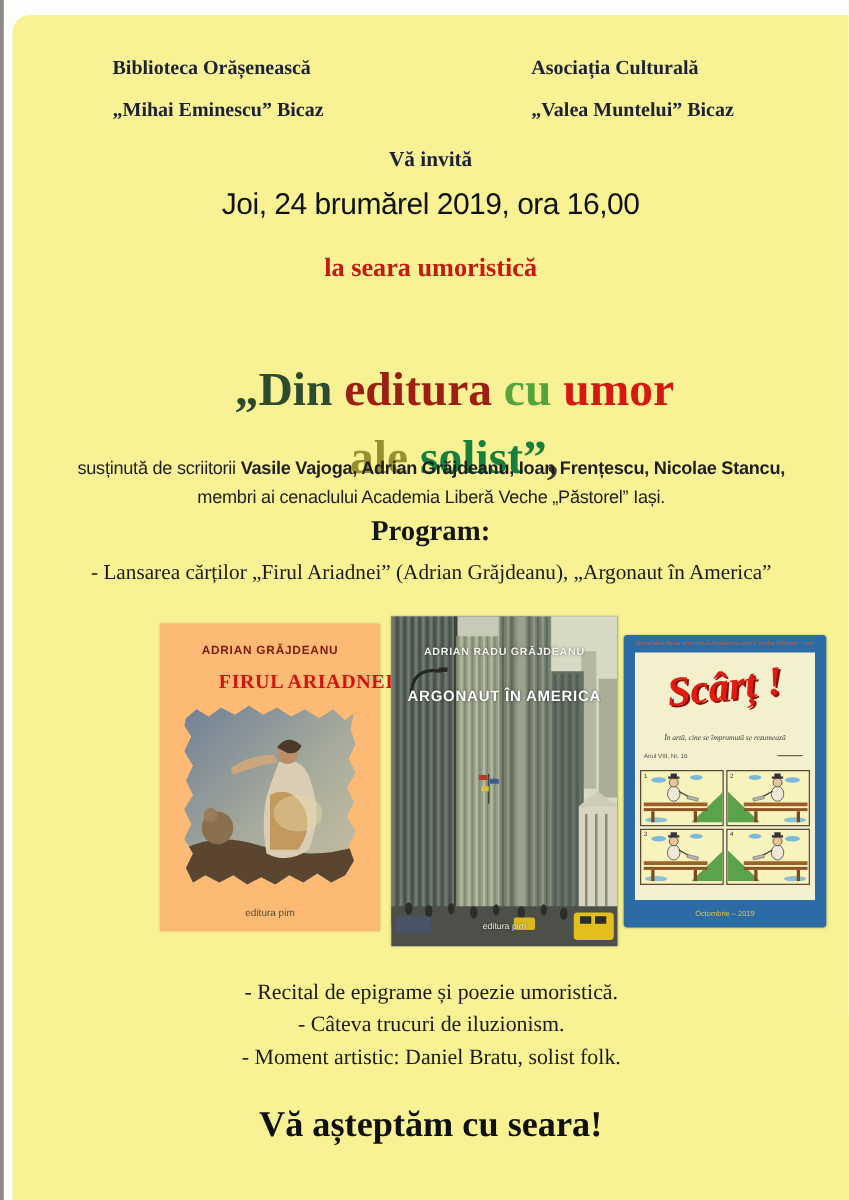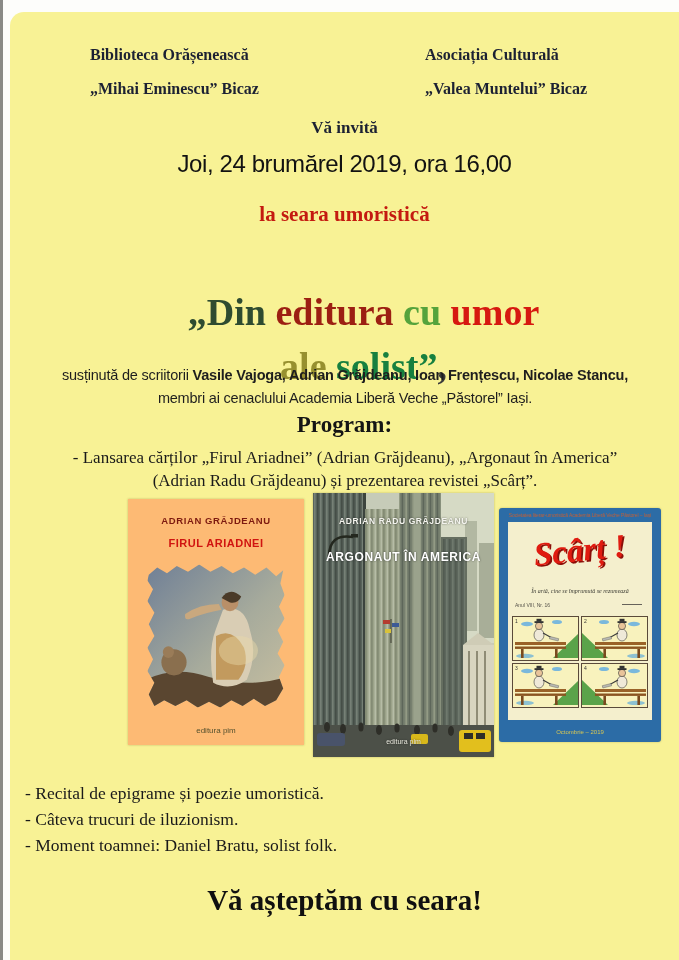--- a/index.html
+++ b/index.html
@@ -33,22 +33,22 @@
 
   #program-heading{top:400px;font-weight:bold;font-size:23px;color:#151515;}
   #program-item{top:434px;left:15px;width:640px;text-align:center;font-size:17px;
                 color:#1a1a1a;line-height:23px;}
 
   
   .book{box-shadow:0 0 2px rgba(90,80,20,.35);}
   #book1{left:118px;top:487px;width:176px;height:246px;background:#fdba74;}
   #book1 .b-author{top:16px;font-weight:bold;font-size:9.5px;letter-spacing:.6px;color:#7d1a10;
                    font-family:"Liberation Sans",sans-serif;}
-  #book1 .b-title{top:38px;font-weight:bold;font-size:11px;letter-spacing:.5px;color:#d01410;
-                  font-family:Liberation Sans, sans-serif;}
+  #book1 .b-title{top:38px;font-weight:bold;font-size:16px;letter-spacing:.5px;color:#d01410;
+                  font-family:Liberation Serif, serif;padding-left:29px;}
   #book1 .b-pub{bottom:10px;font-size:8px;color:#55512e;font-family:"Liberation Sans",sans-serif;}
   #paint-wrap{left:18px;top:64px;width:140px;height:146px;}
 
   #book2{left:303px;top:481px;width:181px;height:264px;background:#737373;}
   #book2 .b-author{top:23px;font-weight:bold;font-size:8.5px;letter-spacing:.6px;color:#f4f4ee;
                    font-family:"Liberation Sans",sans-serif;text-shadow:0 0 2px rgba(0,0,0,.55);}
   #book2 .b-title{top:57px;font-weight:bold;font-size:12px;letter-spacing:.6px;color:#ffffff;
                   font-family:"Liberation Sans",sans-serif;text-shadow:0 0 2px rgba(0,0,0,.6);}
   #book2 .b-pub{bottom:12px;font-size:7px;color:#e8e8dc;font-family:"Liberation Sans",sans-serif;
                 text-shadow:0 0 2px rgba(0,0,0,.6);}
@@ -65,21 +65,21 @@
   #mag-sig{top:82px;right:10px;width:20px;height:1px;background:#66625a;}
   #comic{left:4px;top:94px;width:136px;height:92px;display:grid;
          grid-template-columns:1fr 1fr;grid-template-rows:1fr 1fr;gap:2px;}
   .panel{position:relative;background:#f8f2bd;border:1px solid #5a4a3a;overflow:hidden;}
   .panel:nth-child(even) svg{transform:scaleX(-1);}
   .panel-num{position:absolute;top:1px;left:2px;font-size:5px;color:#333;
              font-family:"Liberation Sans",sans-serif;z-index:2;}
   #mag-date{bottom:7px;width:100%;text-align:center;font-size:6px;color:#d6c654;
             font-family:"Liberation Sans",sans-serif;}
 
-  #closing{top:768px;left:15px;width:640px;text-align:left;font-size:17.5px;color:#1a1a1a;
+  #closing{top:768px;left:15px;width:640px;text-align:center;font-size:17.5px;color:#1a1a1a;
            line-height:26px;}
   #farewell{top:872px;font-weight:bold;font-size:29px;color:#101010;}
 </style>
 </head>
 <body>
 
 <div id="scan-edge" class="abs"></div>
 <div id="paper" class="abs">
 
   <div id="hdr-left" class="abs hdr serif ink">
@@ -103,21 +103,20 @@
   </div>
 
   <div id="supported" class="abs sans">
     <div><span>susținută de scriitorii </span><b>Vasile Vajoga, Adrian Grăjdeanu, Ioan Frențescu, Nicolae Stancu,</b></div>
     <div>membri ai cenaclului Academia Liberă Veche „Păstorel” Iași.</div>
   </div>
 
   <div id="program-heading" class="abs center serif">Program:</div>
   <div id="program-item" class="abs serif">
     <div>-   Lansarea cărților „Firul Ariadnei” (Adrian Grăjdeanu), „Argonaut în America”</div>
-    <div>(Adrian Radu Grăjdeanu) și prezentarea revistei „Scârț”.</div>
   </div>
 
   <div id="book1" class="abs book">
     <div class="abs center b-author">ADRIAN GRĂJDEANU</div>
     <div class="abs center b-title">FIRUL ARIADNEI</div>
     <div id="paint-wrap" class="abs">
       <svg width="140" height="146" viewBox="0 0 100 100" preserveAspectRatio="none">
         <defs>
           <linearGradient id="skyg" x1="0" y1="0" x2="1" y2="1">
             <stop offset="0" stop-color="#6f7f96"></stop>
@@ -297,18 +296,18 @@
           </svg>
         </div>
       </div>
     </div>
     <div id="mag-date" class="abs">Octombrie – 2019</div>
   </div>
 
   <div id="closing" class="abs serif">
     <div>-   Recital de epigrame și poezie umoristică.</div>
     <div>-   Câteva trucuri de iluzionism.</div>
-    <div>-   Moment toamnei: Daniel Bratu, solist folk.</div>
+    <div>-   Moment artistic: Daniel Bratu, solist folk.</div>
   </div>
 
   <div id="farewell" class="abs center serif">Vă așteptăm cu seara!</div>
 
 </div>
 
 </body></html>

